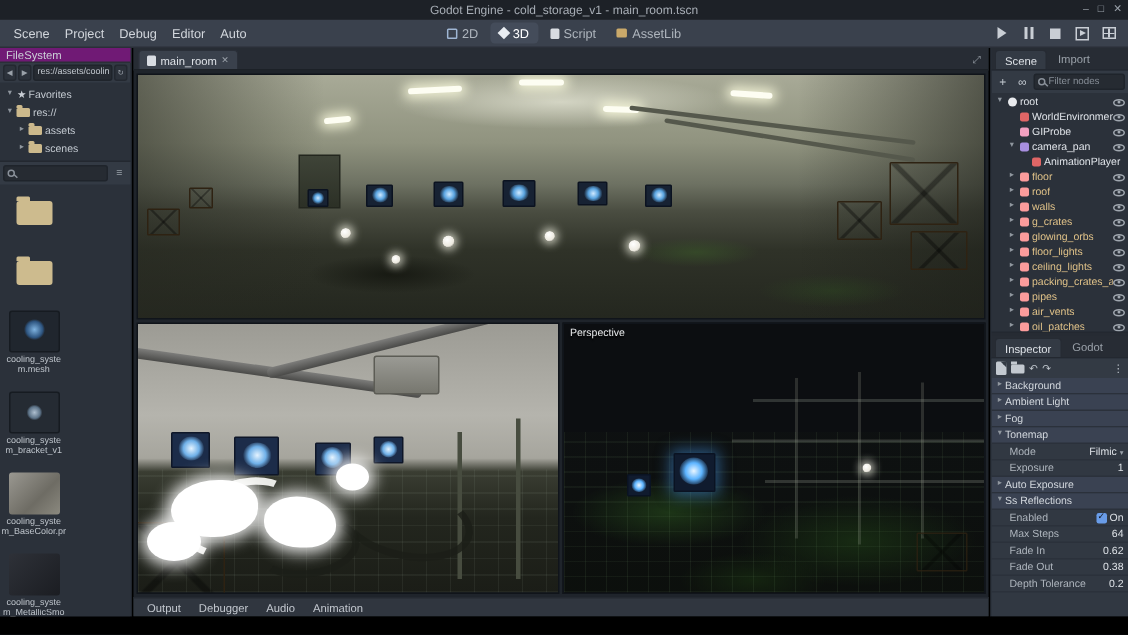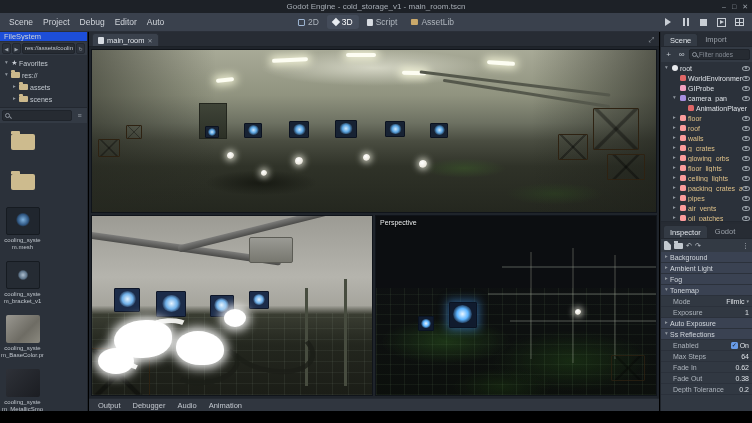--- a/index.html
+++ b/index.html
@@ -27,21 +27,21 @@
 .transport{margin-left:auto;display:flex;gap:5px;align-items:center;padding-right:2px}
 .tbtn{width:13px;height:13px;display:flex;align-items:center;justify-content:center}
 .i-play{width:0;height:0;border-left:6px solid #c9ced5;border-top:4px solid transparent;border-bottom:4px solid transparent}
 .i-pause{width:6px;height:8px;border-left:2px solid #c9ced5;border-right:2px solid #c9ced5}
 .i-stop{width:7px;height:7px;background:#c9ced5}
 .i-playscene{position:relative;width:9px;height:9px;border:1px solid #c9ced5}
 .i-playscene::after{content:"";position:absolute;left:2px;top:1px;width:0;height:0;border-left:4px solid #c9ced5;border-top:2.5px solid transparent;border-bottom:2.5px solid transparent}
 .i-grid{width:9px;height:8px;border:1px solid #c9ced5;background:linear-gradient(90deg,transparent 3px,#c9ced5 3px,#c9ced5 4px,transparent 4px),linear-gradient(transparent 3px,#c9ced5 3px,#c9ced5 4px,transparent 4px)}
 
 
-.panel-title{height:14px;background:#1d4ed8;font-size:7.5px;display:flex;align-items:center;padding:0 4px;color:#ccd1d8;border-bottom:1px solid #2a2f37}
+.panel-title{height:14px;background:#701a75;font-size:7.5px;display:flex;align-items:center;padding:0 4px;color:#ccd1d8;border-bottom:1px solid #2a2f37}
 .dock-tabs{height:15px;background:#272c34;display:flex;align-items:flex-end;gap:1px;padding:0 2px;border-bottom:1px solid #232830}
 .dtab{height:13px;padding:0 6px;font-size:7.5px;display:flex;align-items:center;border-radius:3px 3px 0 0;color:#9aa1a9}
 .dtab.active{background:#333a44;color:#dfe3e8;border:1px solid #262b33;border-bottom:none}
 .mag{width:5px;height:5px;border:1px solid #8a919a;border-radius:50%;position:relative;flex:none}
 .mag::after{content:"";position:absolute;width:3px;height:1px;background:#8a919a;transform:rotate(45deg);right:-3px;bottom:-1px}
 .eye{width:8px;height:5px;border:1px solid #a0a7af;border-radius:50%;position:relative;flex:none}
 .eye::after{content:"";position:absolute;left:2px;top:0.5px;width:2px;height:2px;background:#a0a7af;border-radius:50%}
 .caret{width:7px;font-size:5.5px;color:#8f969e;text-align:center;flex:none;line-height:1}
 .caret.open::before{content:"▾"}
 .caret.closed::before{content:"▸"}

